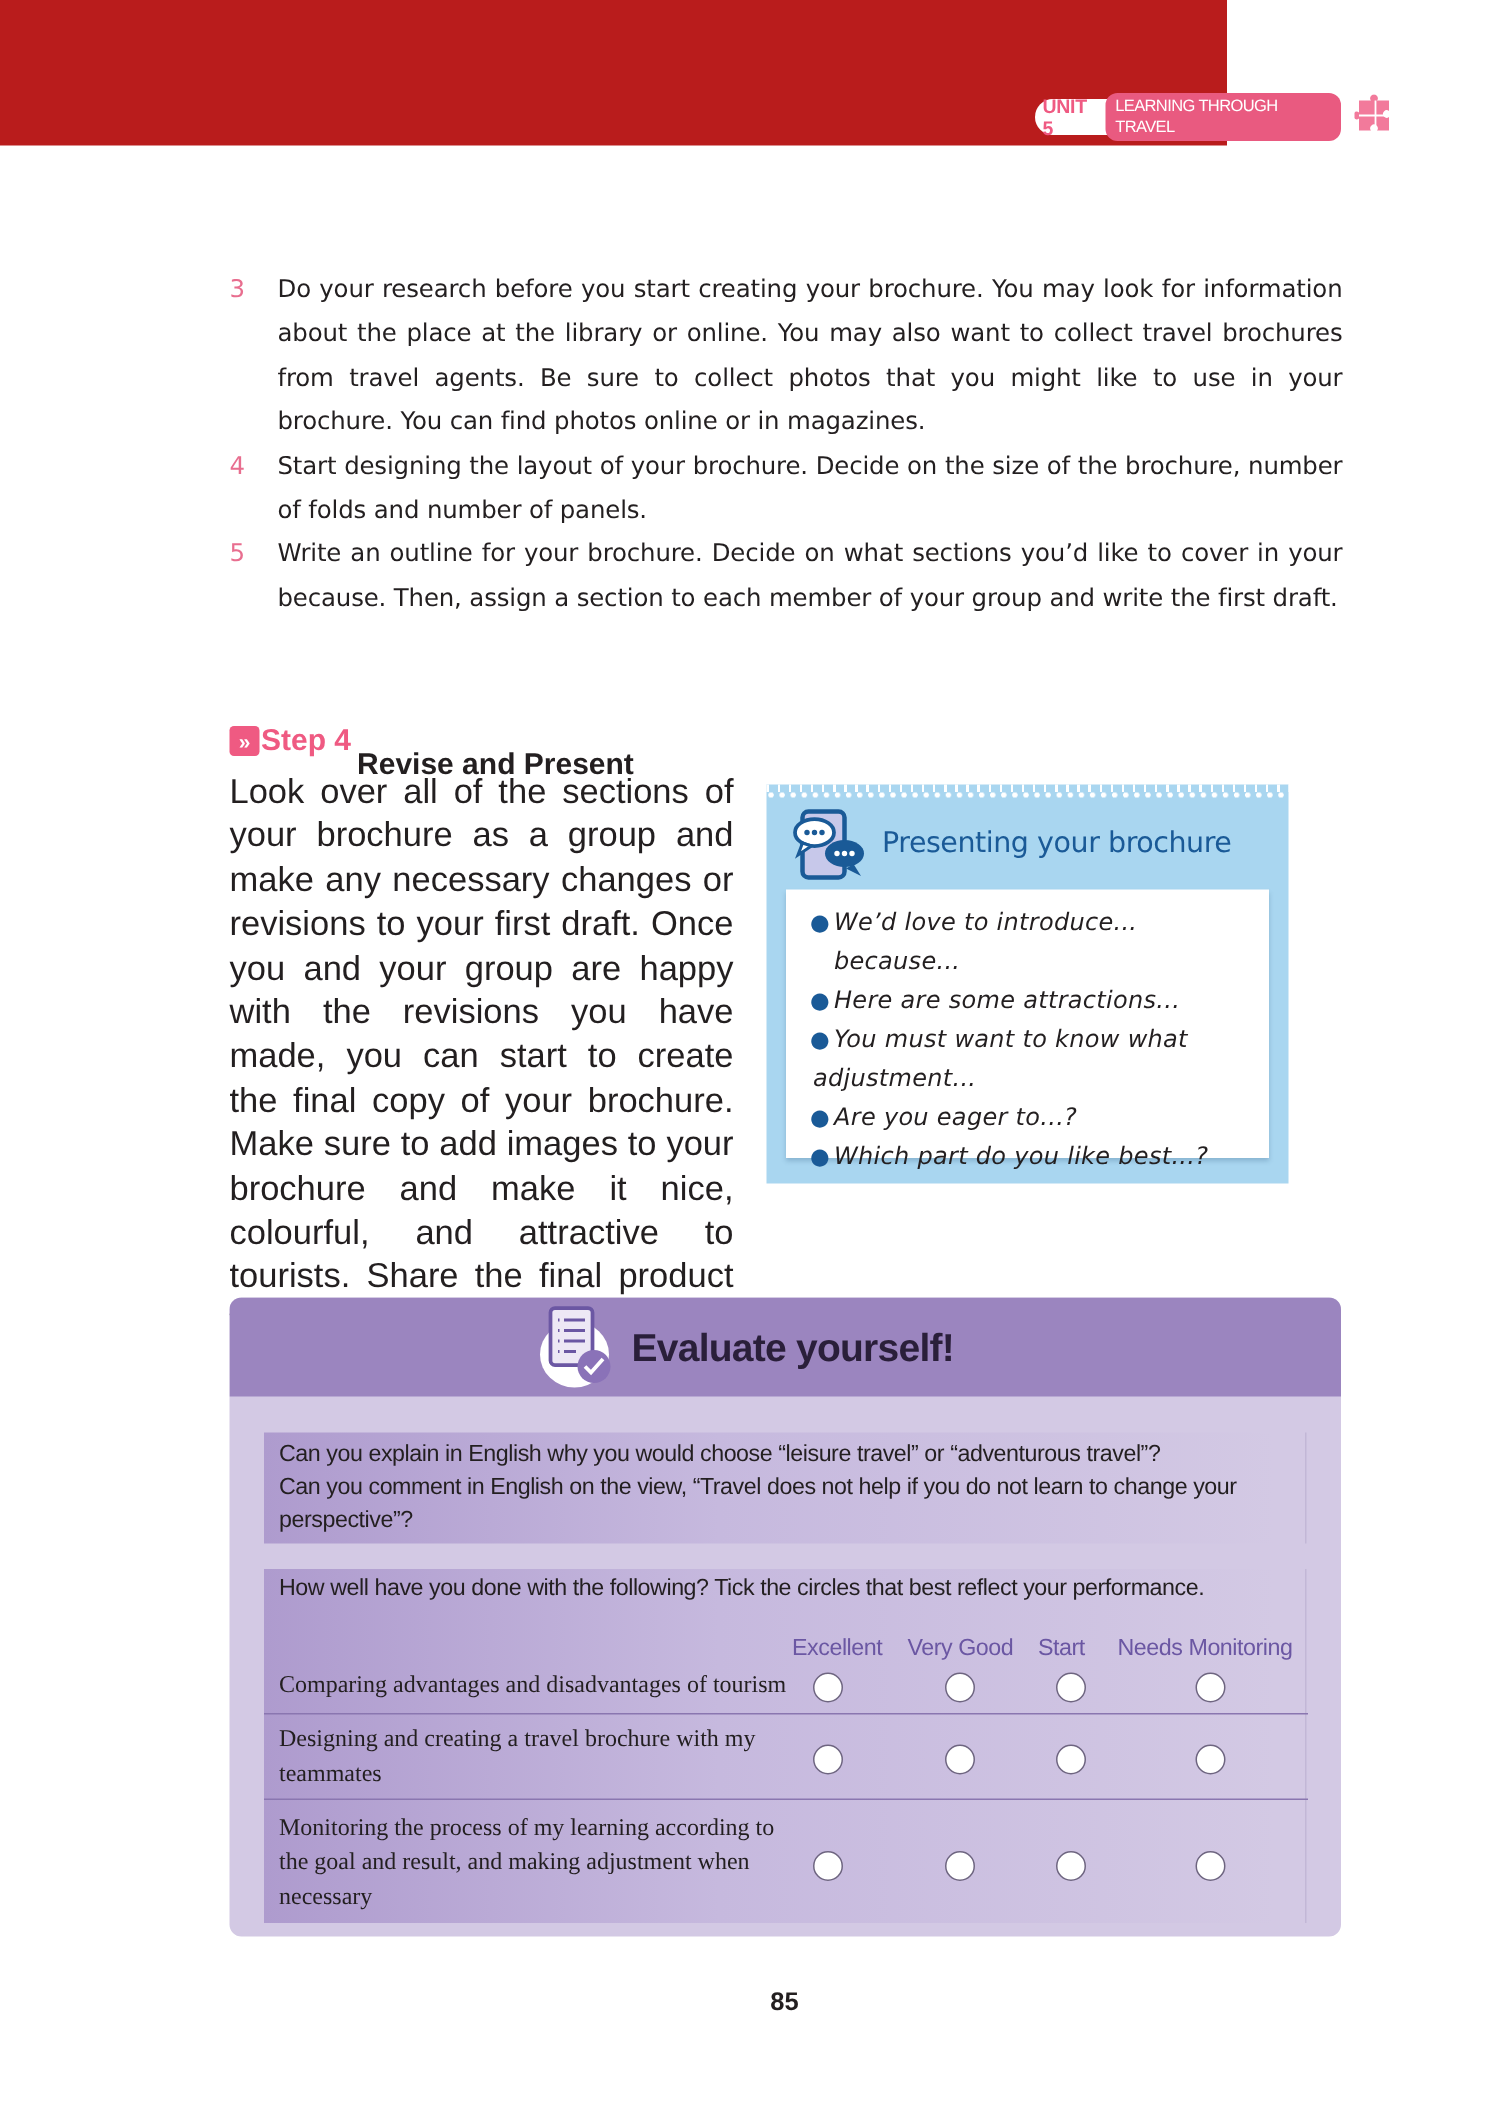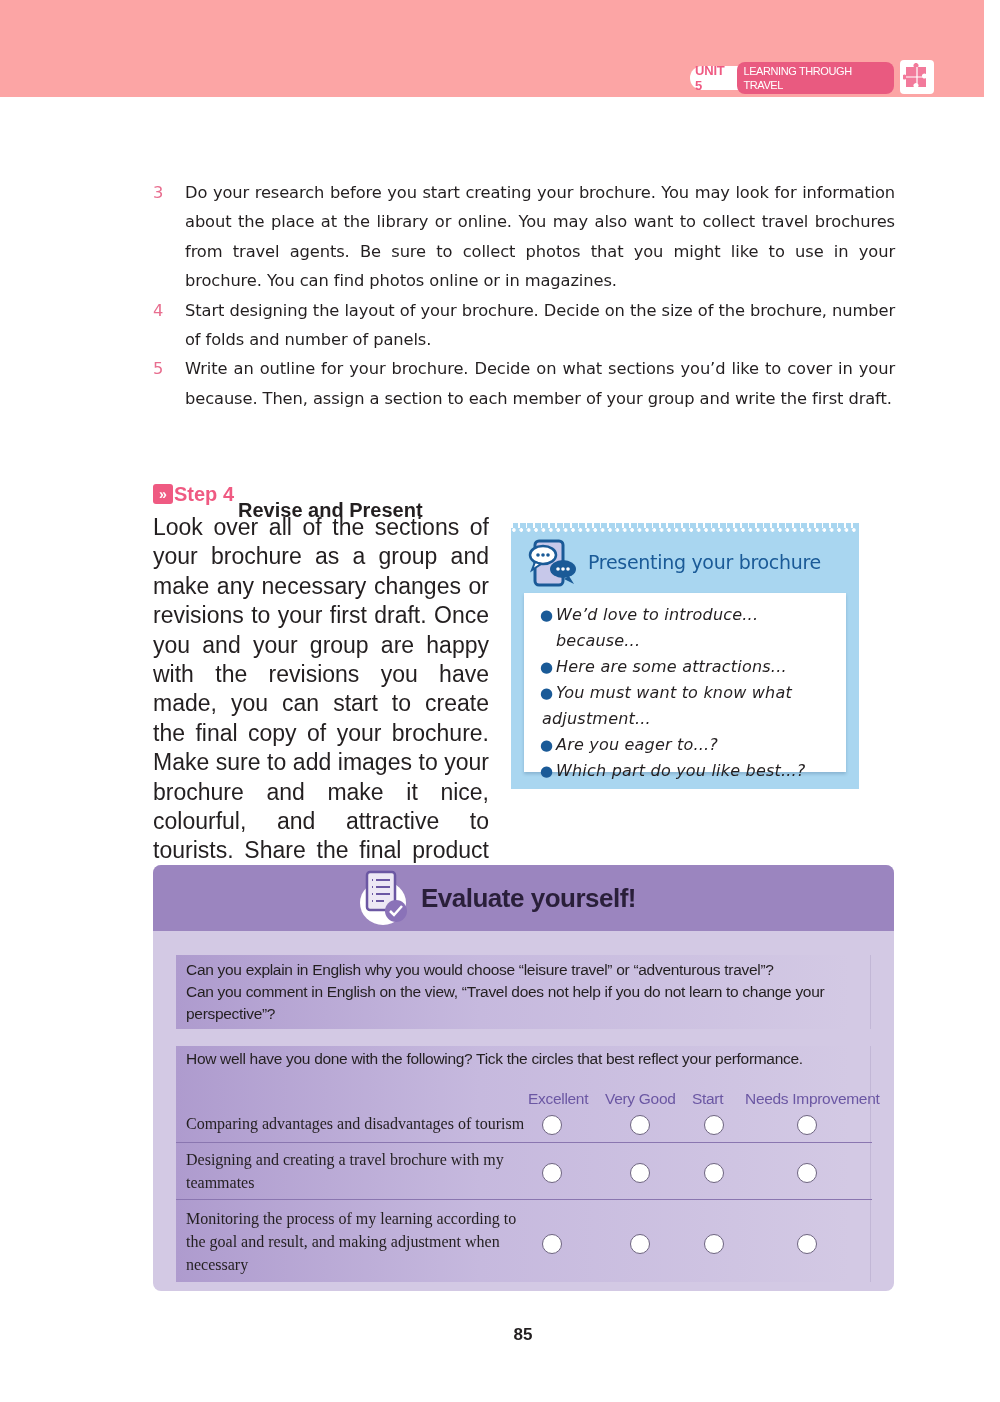--- a/index.html
+++ b/index.html
@@ -1,22 +1,22 @@
 <!DOCTYPE html>
 <html><head>
   <meta charset="utf-8">
   <style>
     * { box-sizing: border-box; margin: 0; padding: 0; }
     html, body { width: 1000px; height: 1402px; background: #ffffff; overflow: hidden; }
     body { position: relative; font-family: "DejaVu Sans", sans-serif; color: #231f20; }
 
     
     .header-band {
-      position: absolute; left: 0; top: 0; width: 984px; height: 97px;
-      background: #fca5a5;
+      position: absolute; left: 0; top: 0; width: 818px; height: 97px;
+      background: #b91c1c;
     }
     .unit-pill {
       position: absolute; left: 690px; top: 66px; height: 24px; width: 204px;
       background: #ffffff; border-radius: 12px;
       display: flex; align-items: center; padding-left: 5px;
     }
     .unit-label {
       font-family: "Liberation Sans", sans-serif; font-weight: bold; font-size: 13px;
       color: #ef5a82; letter-spacing: -0.2px; margin-right: 4px;
     }
@@ -256,21 +256,21 @@
     <div class="vline"></div>
   </div>
 
   <div class="rating-box">
     <div class="vline"></div>
     <div class="rating-intro">How well have you done with the following? Tick the circles that best reflect your performance.</div>
 
     <span class="col-head" style="left:352px">Excellent</span>
     <span class="col-head" style="left:429px">Very Good</span>
     <span class="col-head" style="left:516px">Start</span>
-    <span class="col-head" style="left:569px">Needs Improvement</span>
+    <span class="col-head" style="left:569px">Needs Monitoring</span>
 
     <div class="row" style="top:62px;height:35px">
       <div class="row-label" style="top:4px">Comparing advantages and disadvantages of tourism</div>
       <div class="radio" style="left:366px;top:7px"></div>
       <div class="radio" style="left:454px;top:7px"></div>
       <div class="radio" style="left:528px;top:7px"></div>
       <div class="radio" style="left:621px;top:7px"></div>
     </div>
 
     <div class="row" style="top:97px;height:57px">

